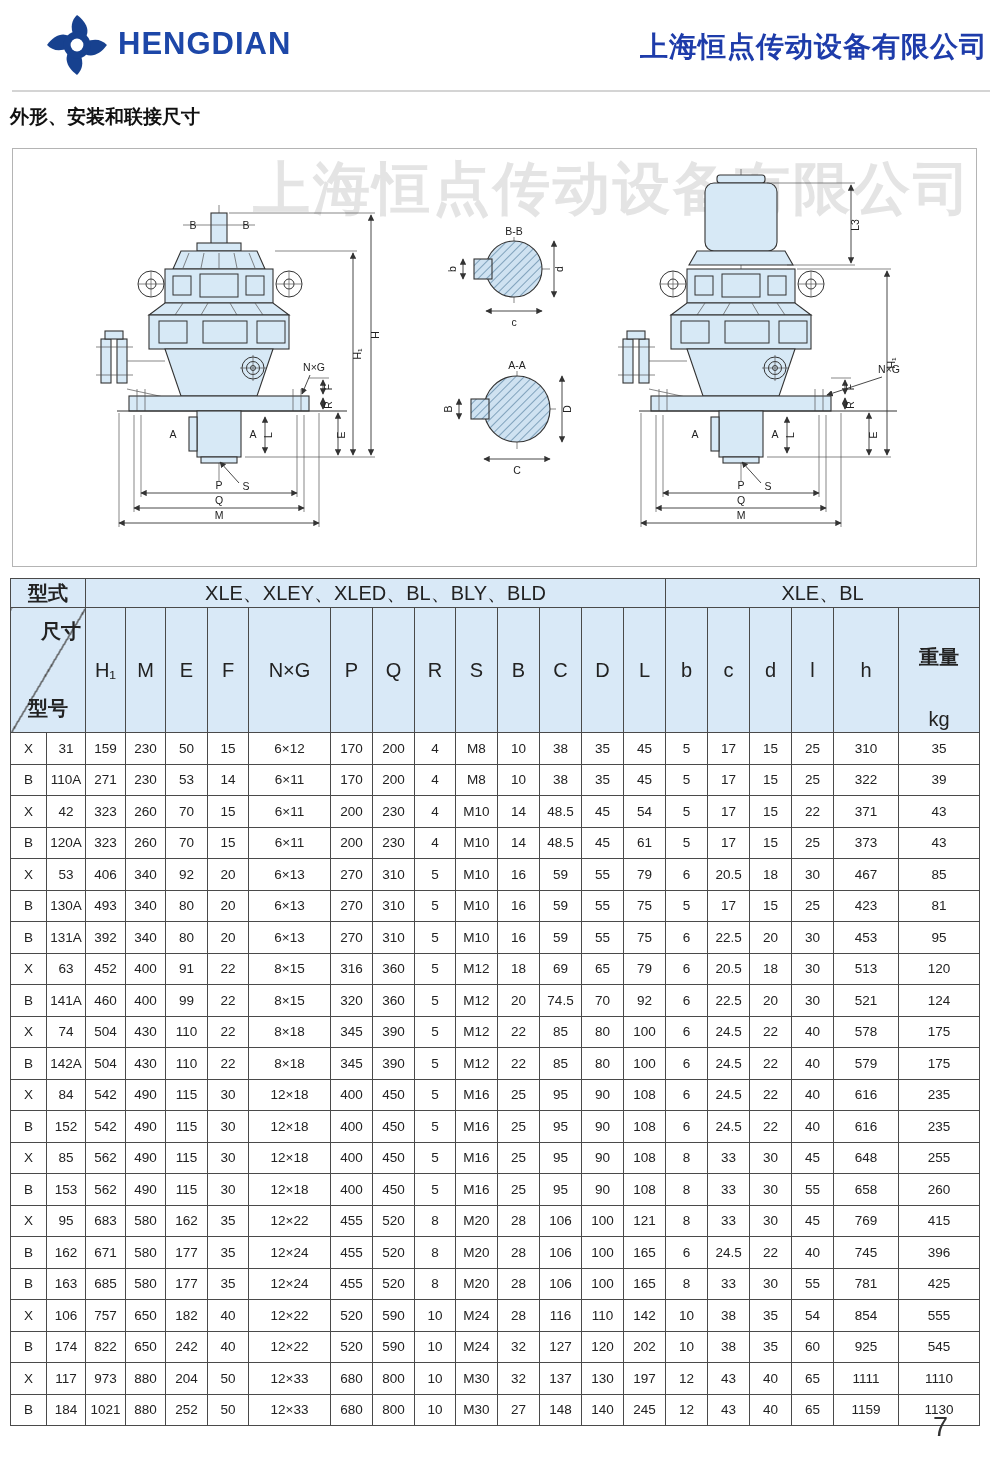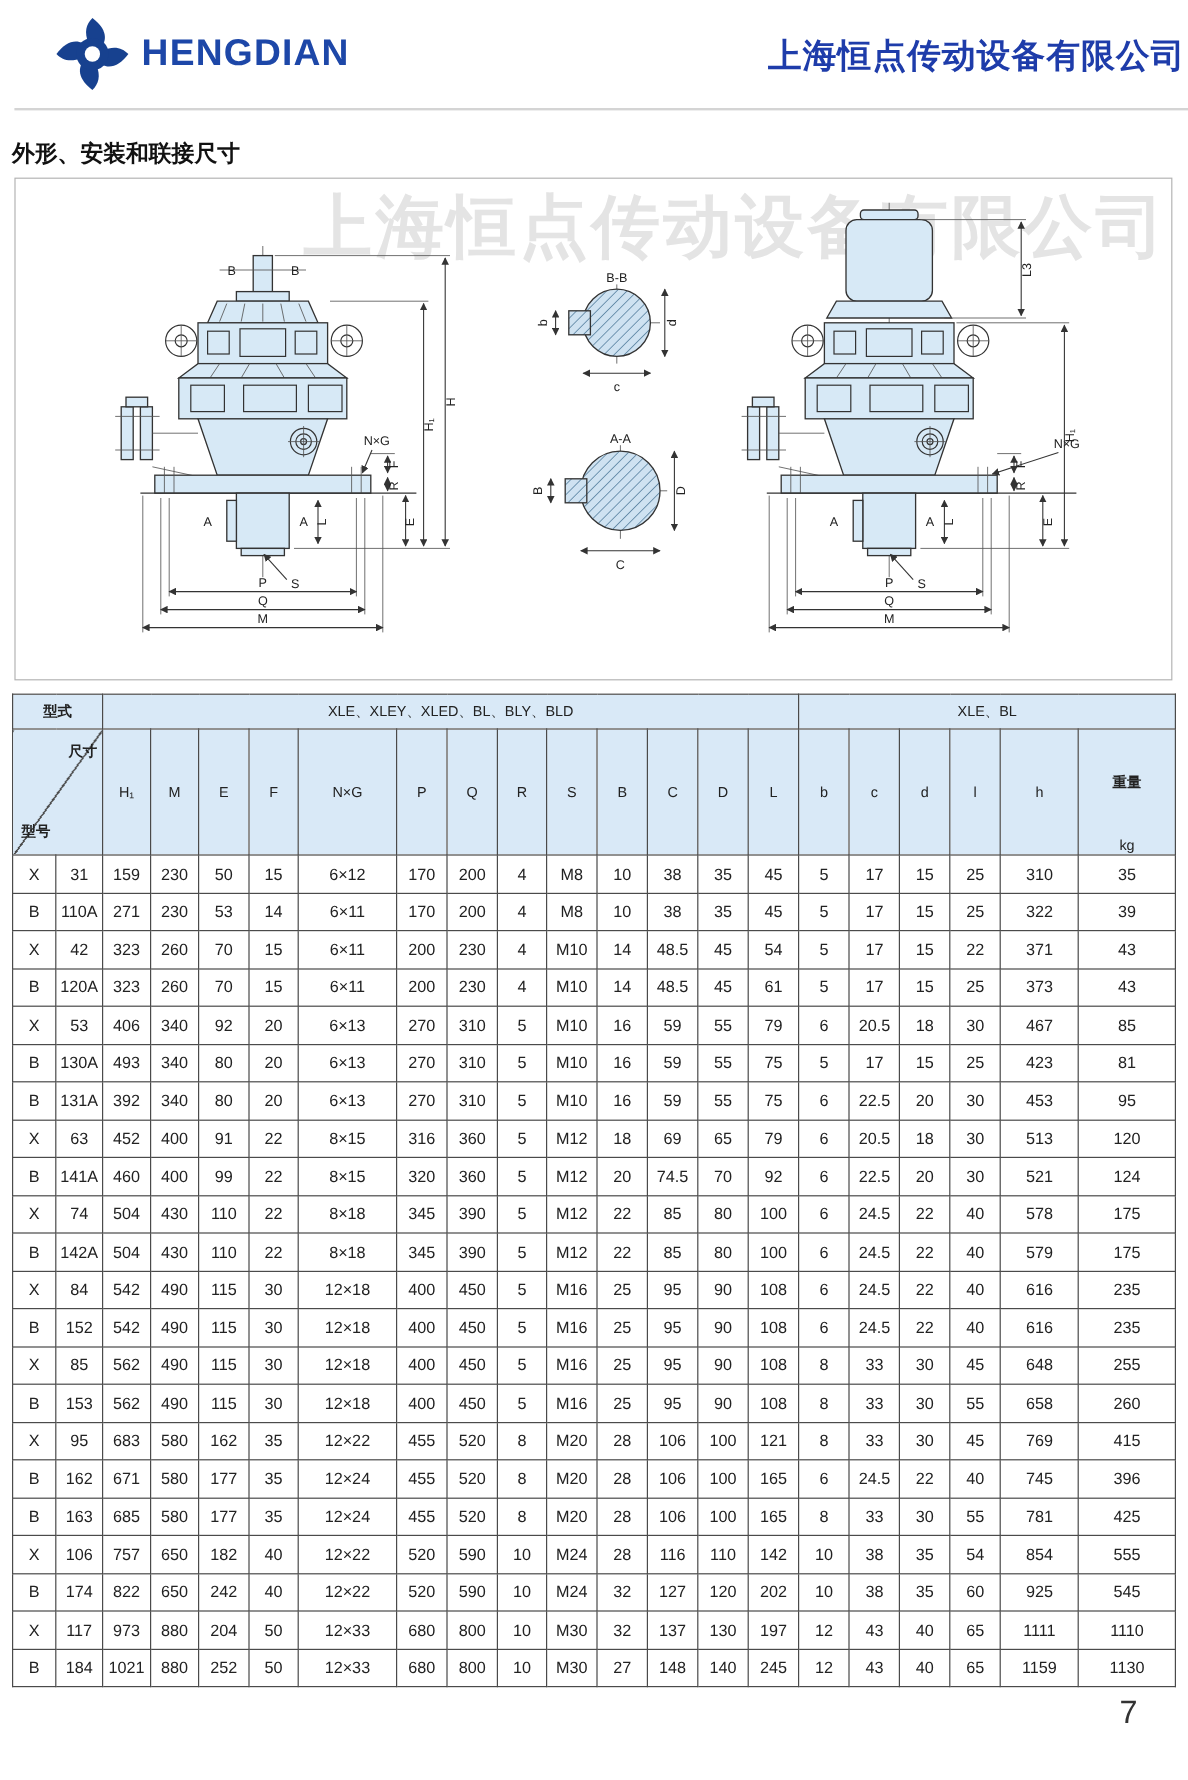--- a/index.html
+++ b/index.html
@@ -8,44 +8,44 @@
 
   
   .hdr{position:absolute;top:0;left:12px;width:990px;height:90px;border-bottom:2px solid #d4d4d4;text-align:center;}
   .logo-wrap{position:absolute;left:34px;top:14px;width:62px;height:62px;}
   .logo-text{position:absolute;left:106px;top:26px;font-size:31px;font-weight:600;
              letter-spacing:1px;color:#1d47a8;}
   .company{position:absolute;right:14px;top:28px;font-size:28px;font-weight:bold;
            color:#1e3caa;letter-spacing:1px;white-space:nowrap;}
 
   
-  .sec-title{position:absolute;left:10px;top:115px;font-size:19px;font-weight:bold;color:#111;}
+  .sec-title{position:absolute;left:10px;top:104px;font-size:19px;font-weight:bold;color:#111;}
 
   
   .draw-box{position:absolute;left:12px;top:148px;width:963px;height:417px;
             border:1px solid #b4b4b4;background:#fff;overflow:hidden;}
   .watermark{position:absolute;left:240px;top:2px;font-size:57px;color:#e4e4e4;
              letter-spacing:3px;white-space:nowrap;font-weight:bold;z-index:0;}
   .draw-svg{position:absolute;left:0;top:0;z-index:1;}
 
   
   .dim-table{position:absolute;left:10px;top:578px;border-collapse:collapse;table-layout:fixed;
              width:969px;font-size:13.5px;}
   .dim-table th,.dim-table td{border:1px solid #4a4a4a;text-align:center;vertical-align:middle;
              padding:0;overflow:hidden;white-space:nowrap;}
-  .dim-table th{background:#d9e9f7;font-weight:normal;font-size:12px;}
+  .dim-table th{background:#d9e9f7;font-weight:normal;font-size:20px;}
   .dim-table .cnb{font-weight:bold;}
   .dim-table tr.h1r th{height:28px;}
   .dim-table tr.h2r th{height:74px;}
   .dim-table tbody td{height:30.5px;background:#fff;}
   .diag{position:relative;background:
         linear-gradient(to bottom right,rgba(0,0,0,0) calc(50% - 0.7px),#4a4a4a calc(50% - 0.7px),
         #4a4a4a calc(50% + 0.7px),rgba(0,0,0,0) calc(50% + 0.7px)),#d9e9f7 !important;}
   .diag .tr{position:absolute;top:10px;right:4px;font-weight:bold;}
-  .diag .bl{position:absolute;bottom:10px;left:7px;font-weight:bold;}
+  .diag .bl{position:absolute;bottom:10px;left:17px;font-weight:bold;}
   .wcell div{line-height:1.25;margin-top:37px;}
 
   
   .pageno{position:absolute;right:42px;top:1412px;font-size:27px;color:#333;}
 </style>
 </head>
 <body>
 
 <div class="page">
 

